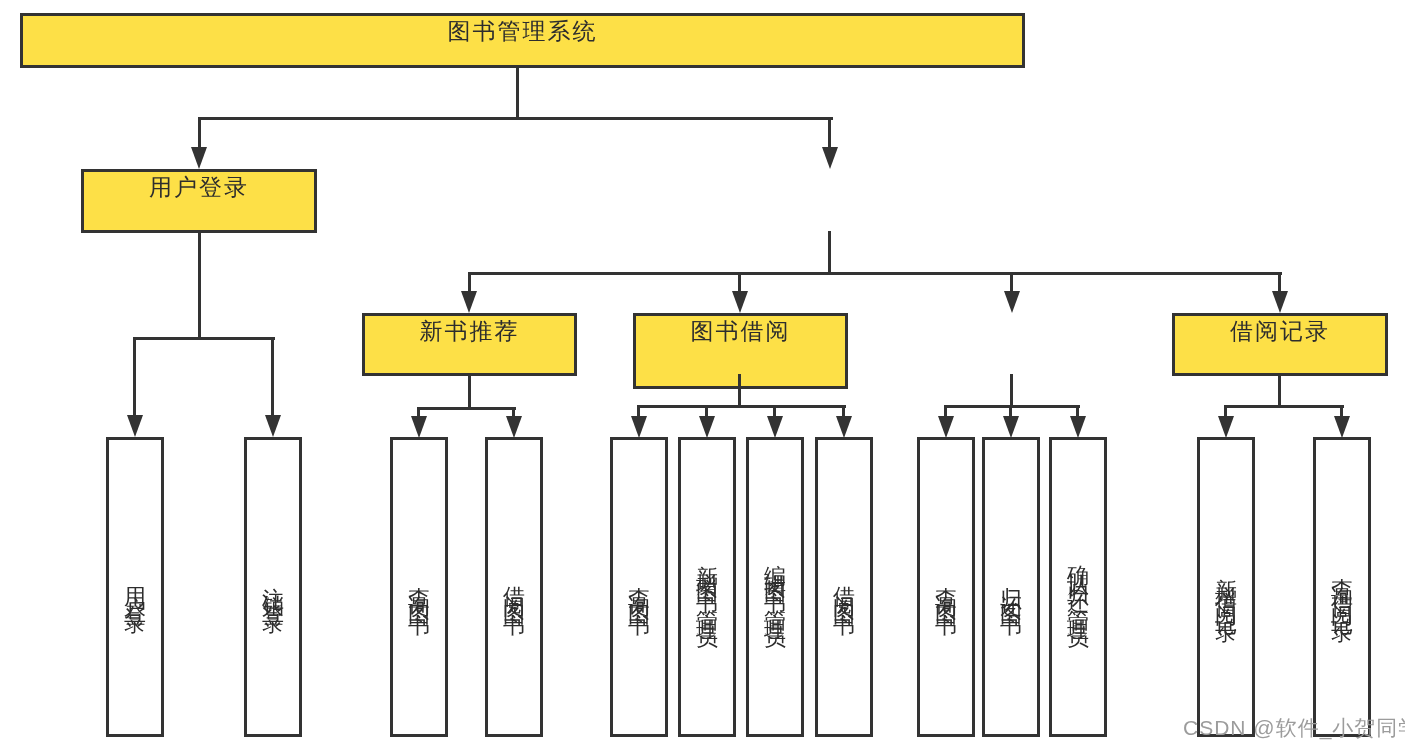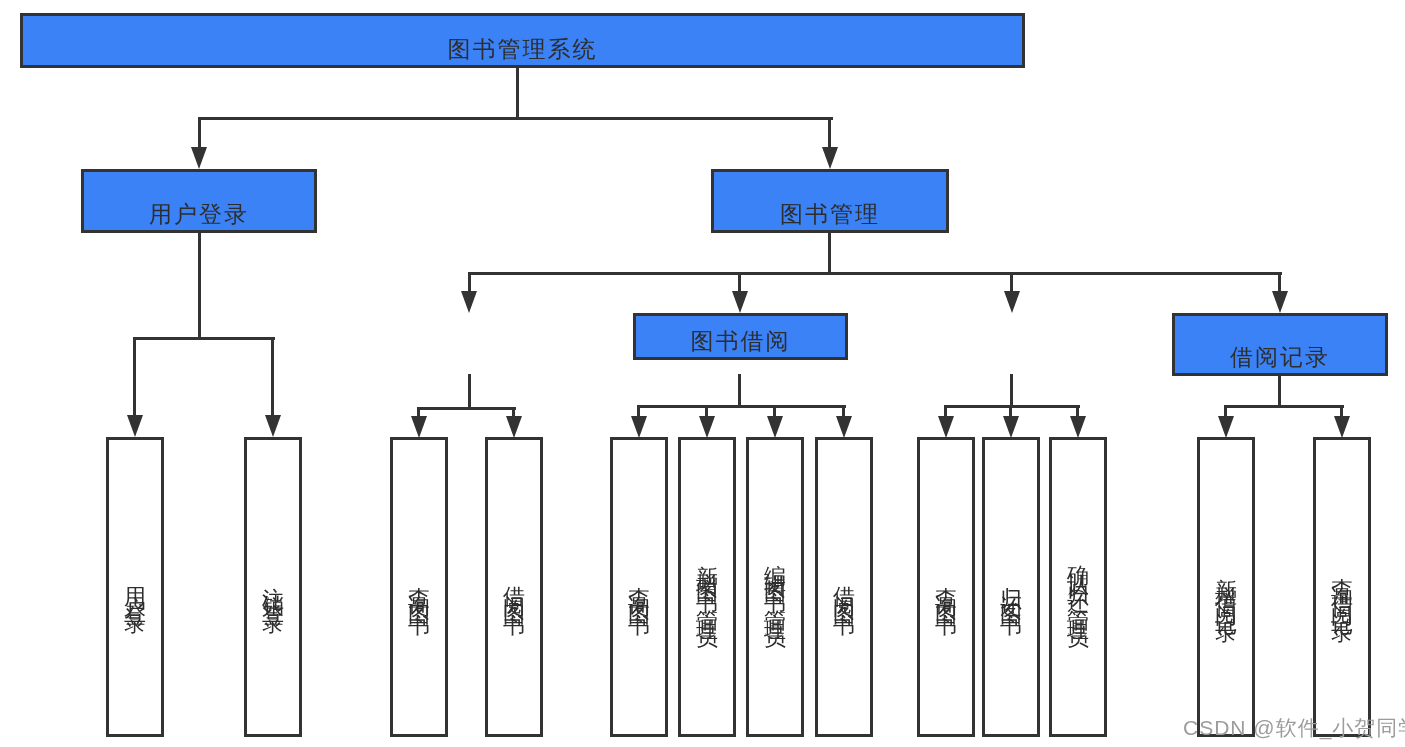--- a/index.html
+++ b/index.html
@@ -8,23 +8,23 @@
     width: 1405px;
     height: 747px;
     background: #ffffff;
     font-family: "Liberation Sans", sans-serif;
     overflow: hidden;
   }
   .box {
     position: absolute;
     box-sizing: border-box;
     border: 3px solid #333333;
-    background: #3b82f6;
+    background: #fde047;
     display: flex;
-    align-items: flex-end;
+    align-items: flex-start;
     justify-content: center;
   }
   .box .lbl {
     font-size: 23px;
     color: #2d2d2d;
     letter-spacing: 2px;
     white-space: nowrap;
   }
   .leaf {
     position: absolute;
@@ -73,25 +73,25 @@
 
 <div class="canvas">
 
   <div class="box" style="left:20px; top:13px; width:1005px; height:55px;">
     <span class="lbl">图书管理系统</span>
   </div>
 
   <div class="box" style="left:81px; top:169px; width:236px; height:64px;">
     <span class="lbl">用户登录</span>
   </div>
-  <div class="box" style="left:711px; top:169px; width:238px; height:64px;">
-    <span class="lbl">图书管理</span>
-  </div>
-
-  <div class="box" style="left:633px; top:313px; width:215px; height:47px;">
+
+  <div class="box" style="left:362px; top:313px; width:215px; height:63px;">
+    <span class="lbl">新书推荐</span>
+  </div>
+  <div class="box" style="left:633px; top:313px; width:215px; height:76px;">
     <span class="lbl">图书借阅</span>
   </div>
   <div class="box" style="left:1172px; top:313px; width:216px; height:63px;">
     <span class="lbl">借阅记录</span>
   </div>
 
   <div class="leaf" style="left:106px;">
     <span class="vlbl">用户登录</span>
   </div>
   <div class="leaf" style="left:244px;">

